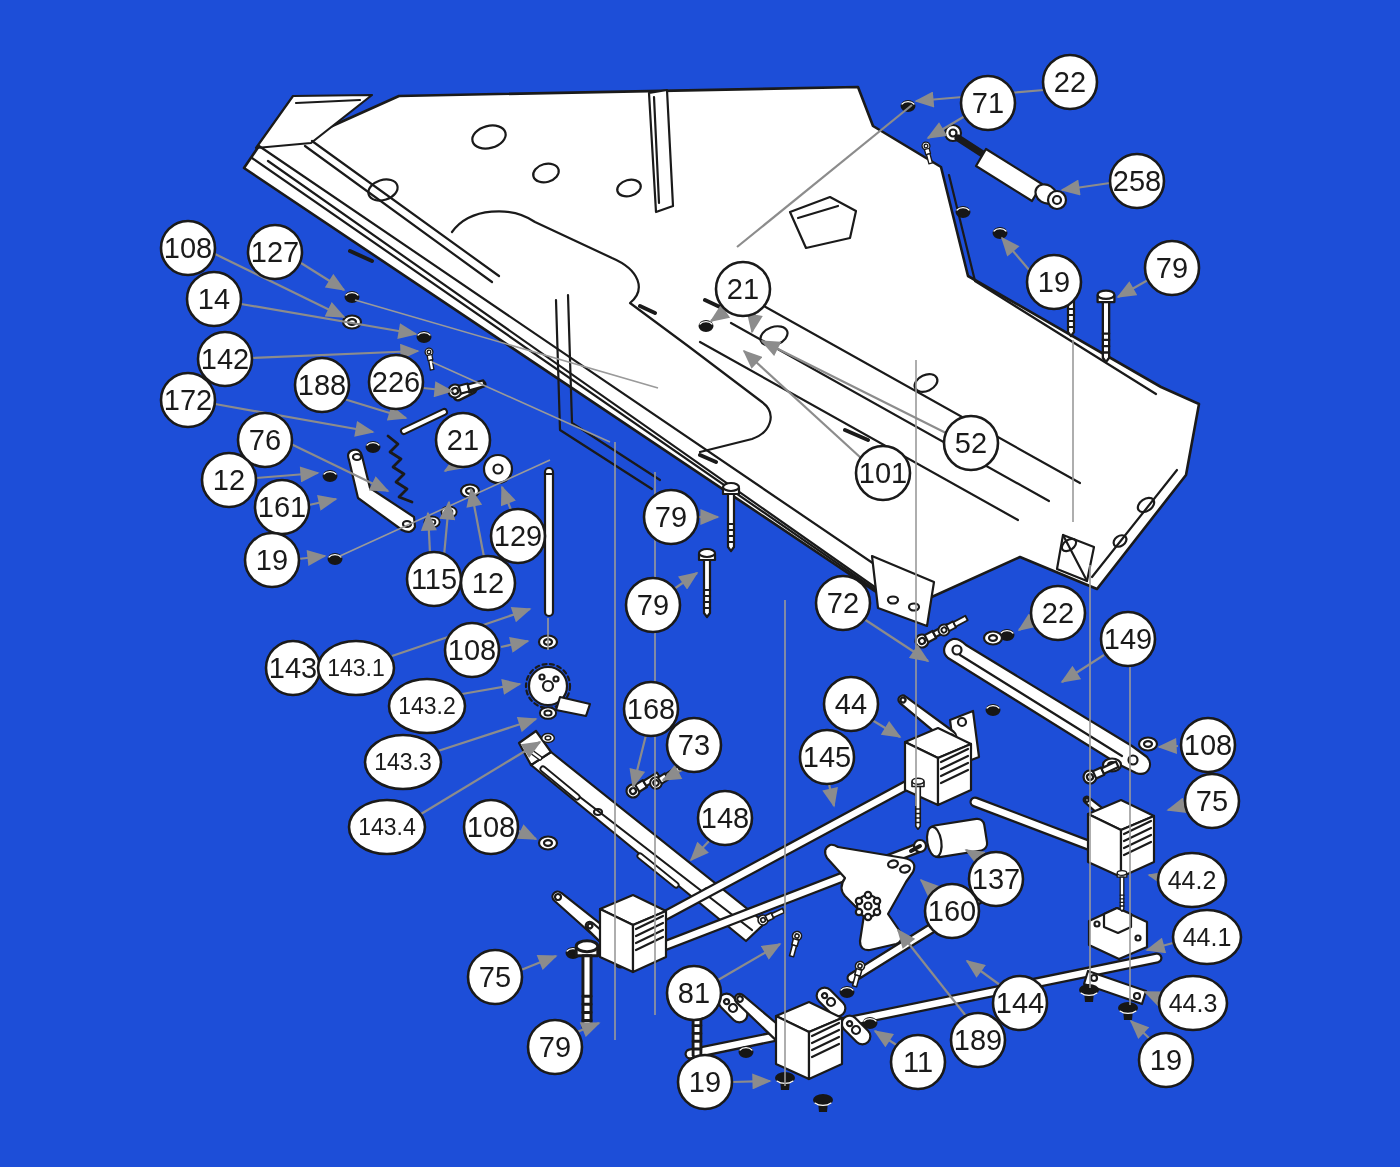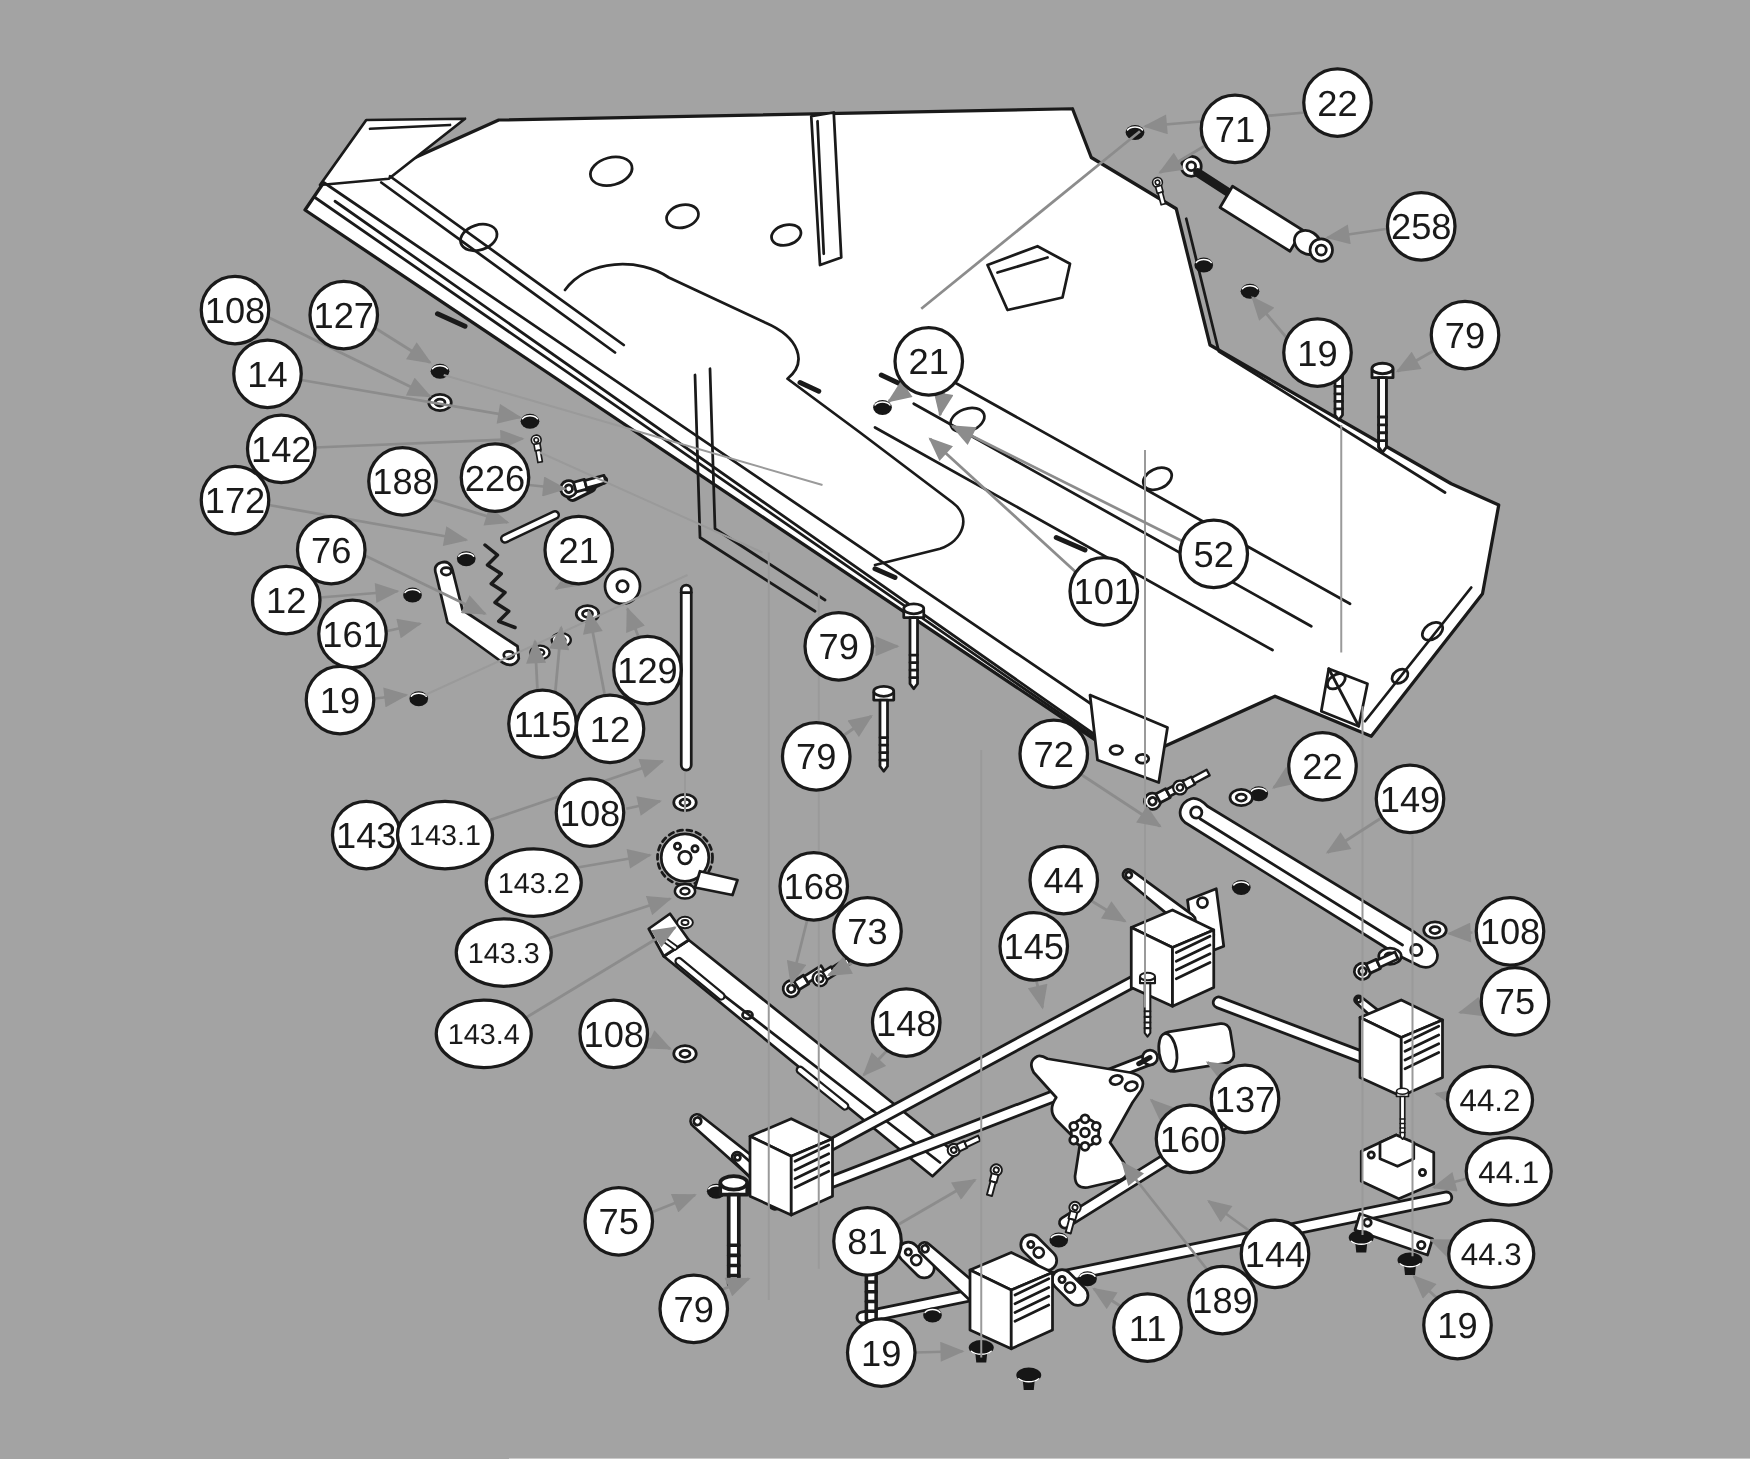--- a/index.html
+++ b/index.html
@@ -1,16 +1,16 @@
 <!DOCTYPE html>
 <html><head>
 <meta charset="utf-8">
 <style>
   html,body{margin:0;padding:0;background:#ffffff;}
-  #stage{position:relative;width:1400px;height:1167px;background:#a3a3a3;overflow:hidden;
+  #stage{position:relative;width:1400px;height:1167px;background:#1d4ed8;overflow:hidden;
          font-family:"Liberation Sans", sans-serif;}
   svg{display:block}
   .balloon-text{font-family:"Liberation Sans", sans-serif;fill:#1a1a1a;}
 </style>
 </head>
 <body>
 
 <div id="stage">
 <svg id="diagram" width="1400" height="1167" viewBox="0 0 1400 1167">
   <defs>

